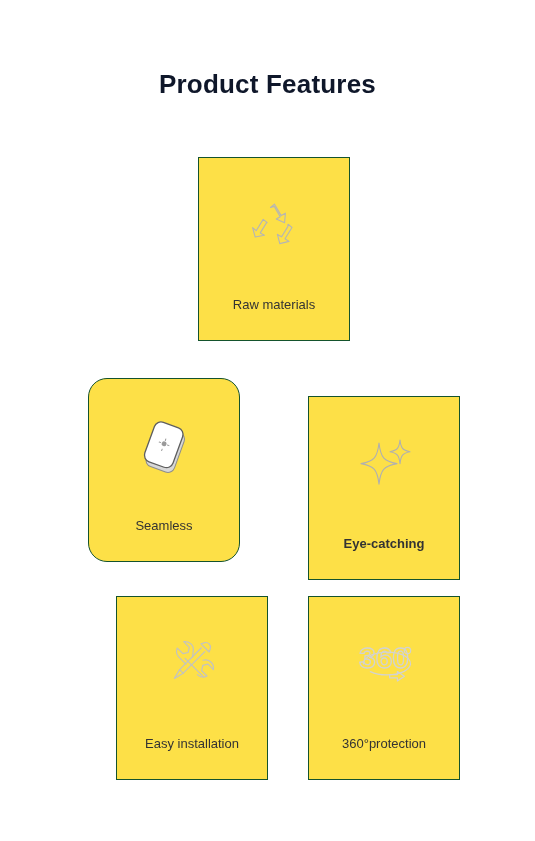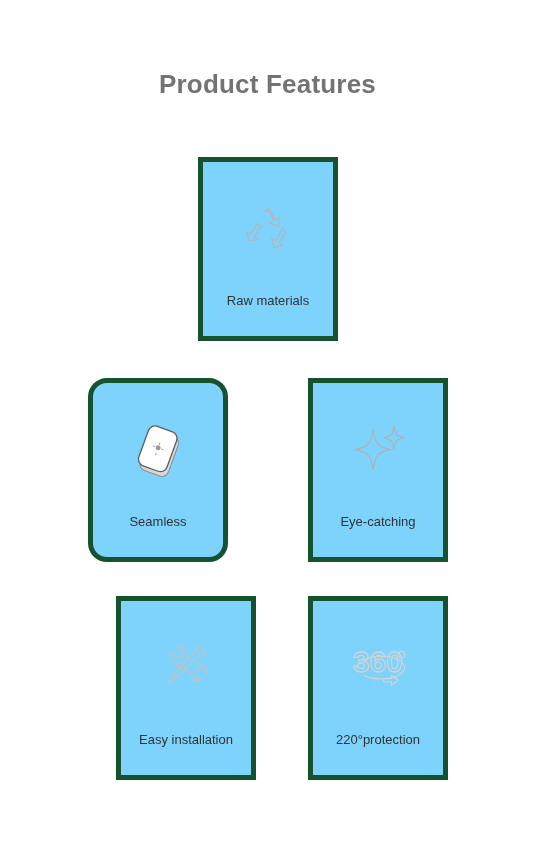--- a/index.html
+++ b/index.html
@@ -23,36 +23,36 @@
 
   
   .page-title {
     position: absolute;
     left: 0;
     top: 69px;
     width: 535px;
     text-align: center;
     font-size: 26px;
     font-weight: bold;
-    color: #737373;
+    color: #0f172a;
     letter-spacing: 0.2px;
   }
 
   
   .feature-card {
     position: absolute;
-    width: 140px;
+    width: 152px;
     height: 184px;
-    border: 5px solid #14532d;
-    background: #7dd3fc;
+    border: 1px solid #14532d;
+    background: #fde047;
   }
 
   .card-r1c1 { left: 198px; top: 157px; }
   .card-r2c1 { left: 88px;  top: 378px; border-radius: 19px; }
-  .card-r2c2 { left: 308px; top: 378px; }
+  .card-r2c2 { left: 308px; top: 396px; font-weight: bold; }
   .card-r3c1 { left: 88px;  top: 596px; margin-left: 28px; }
   .card-r3c2 { left: 308px; top: 596px; }
 
   .card-icon {
     position: absolute;
     left: 0;
     top: 26px;
     width: 100%;
     height: 84px;
     display: flex;
@@ -178,16 +178,16 @@
         <text x="37" y="30" text-anchor="middle" font-family="'Liberation Sans', sans-serif" font-size="30" font-weight="bold" fill="none" stroke="#d2d2d2" stroke-width="1.3">360</text>
 
         <circle cx="60.5" cy="12.5" r="3.2" stroke="#d2d2d2" stroke-width="1.2"></circle>
 
         <path d="M57.6 26.0
                  a23.6 11.4 0 1 1 -7.0 -7.6" transform="rotate(180 37 26)"></path>
 
         <path d="M42.6 36.6 L50.4 36.6 L50.4 33.4 L57.4 38.2 L50.4 43.0 L50.4 39.8 L42.6 39.8 Z"></path>
       </svg>
     </div>
-    <div class="card-label">220°protection</div>
+    <div class="card-label">360°protection</div>
   </div>
 
 </div>
 
 </body></html>

